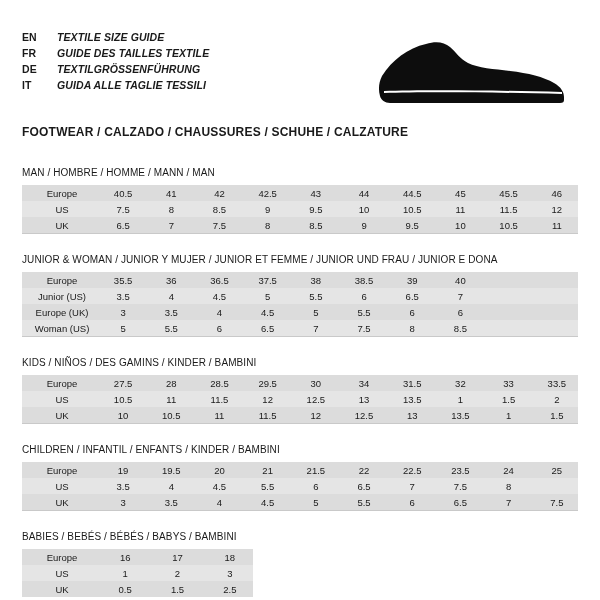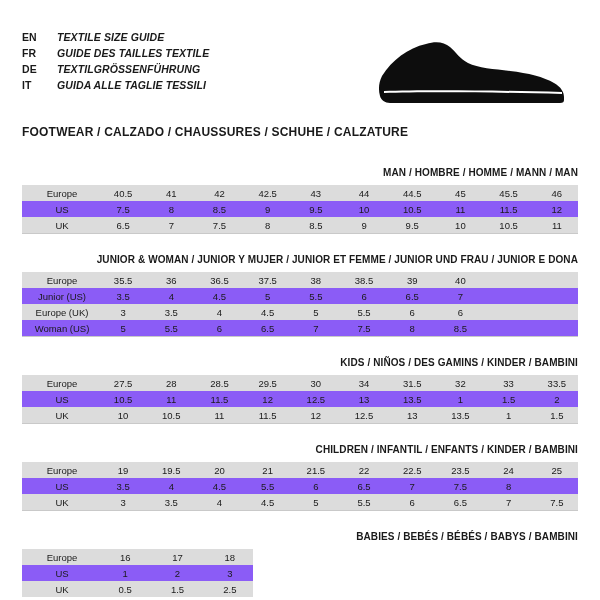--- a/index.html
+++ b/index.html
@@ -63,24 +63,23 @@
     letter-spacing: 0.2px;
     margin-top: 17px;
   }
 
   
   .section {
     margin-top: 20px;
   }
   .section-title {
     font-size: 10px;
-    font-weight: bold;
+    font-weight: normal;
     letter-spacing: 0.1px;
     margin-bottom: 7px;
-    text-align: right;
   }
   table {
     border-collapse: collapse;
     width: 100%;
     table-layout: fixed;
     text-align: center;
   }
   table.narrow {
     width: 231px;
   }
@@ -90,21 +89,21 @@
     padding: 0 0 0 6px;
     color: #1a1a1a;
     vertical-align: middle;
     white-space: nowrap;
     overflow: hidden;
   }
   tr.shaded td {
     background: #dcdcdc;
   }
   tr.plain td {
-    background: #8b5cf6;
+    background: #e5e5e5;
   }
   td.label {
     width: 68px;
   }
   table.narrow td.label {
     width: 68px;
   }
   .sep {
     height: 1px;
     background: #c9c9c9;

